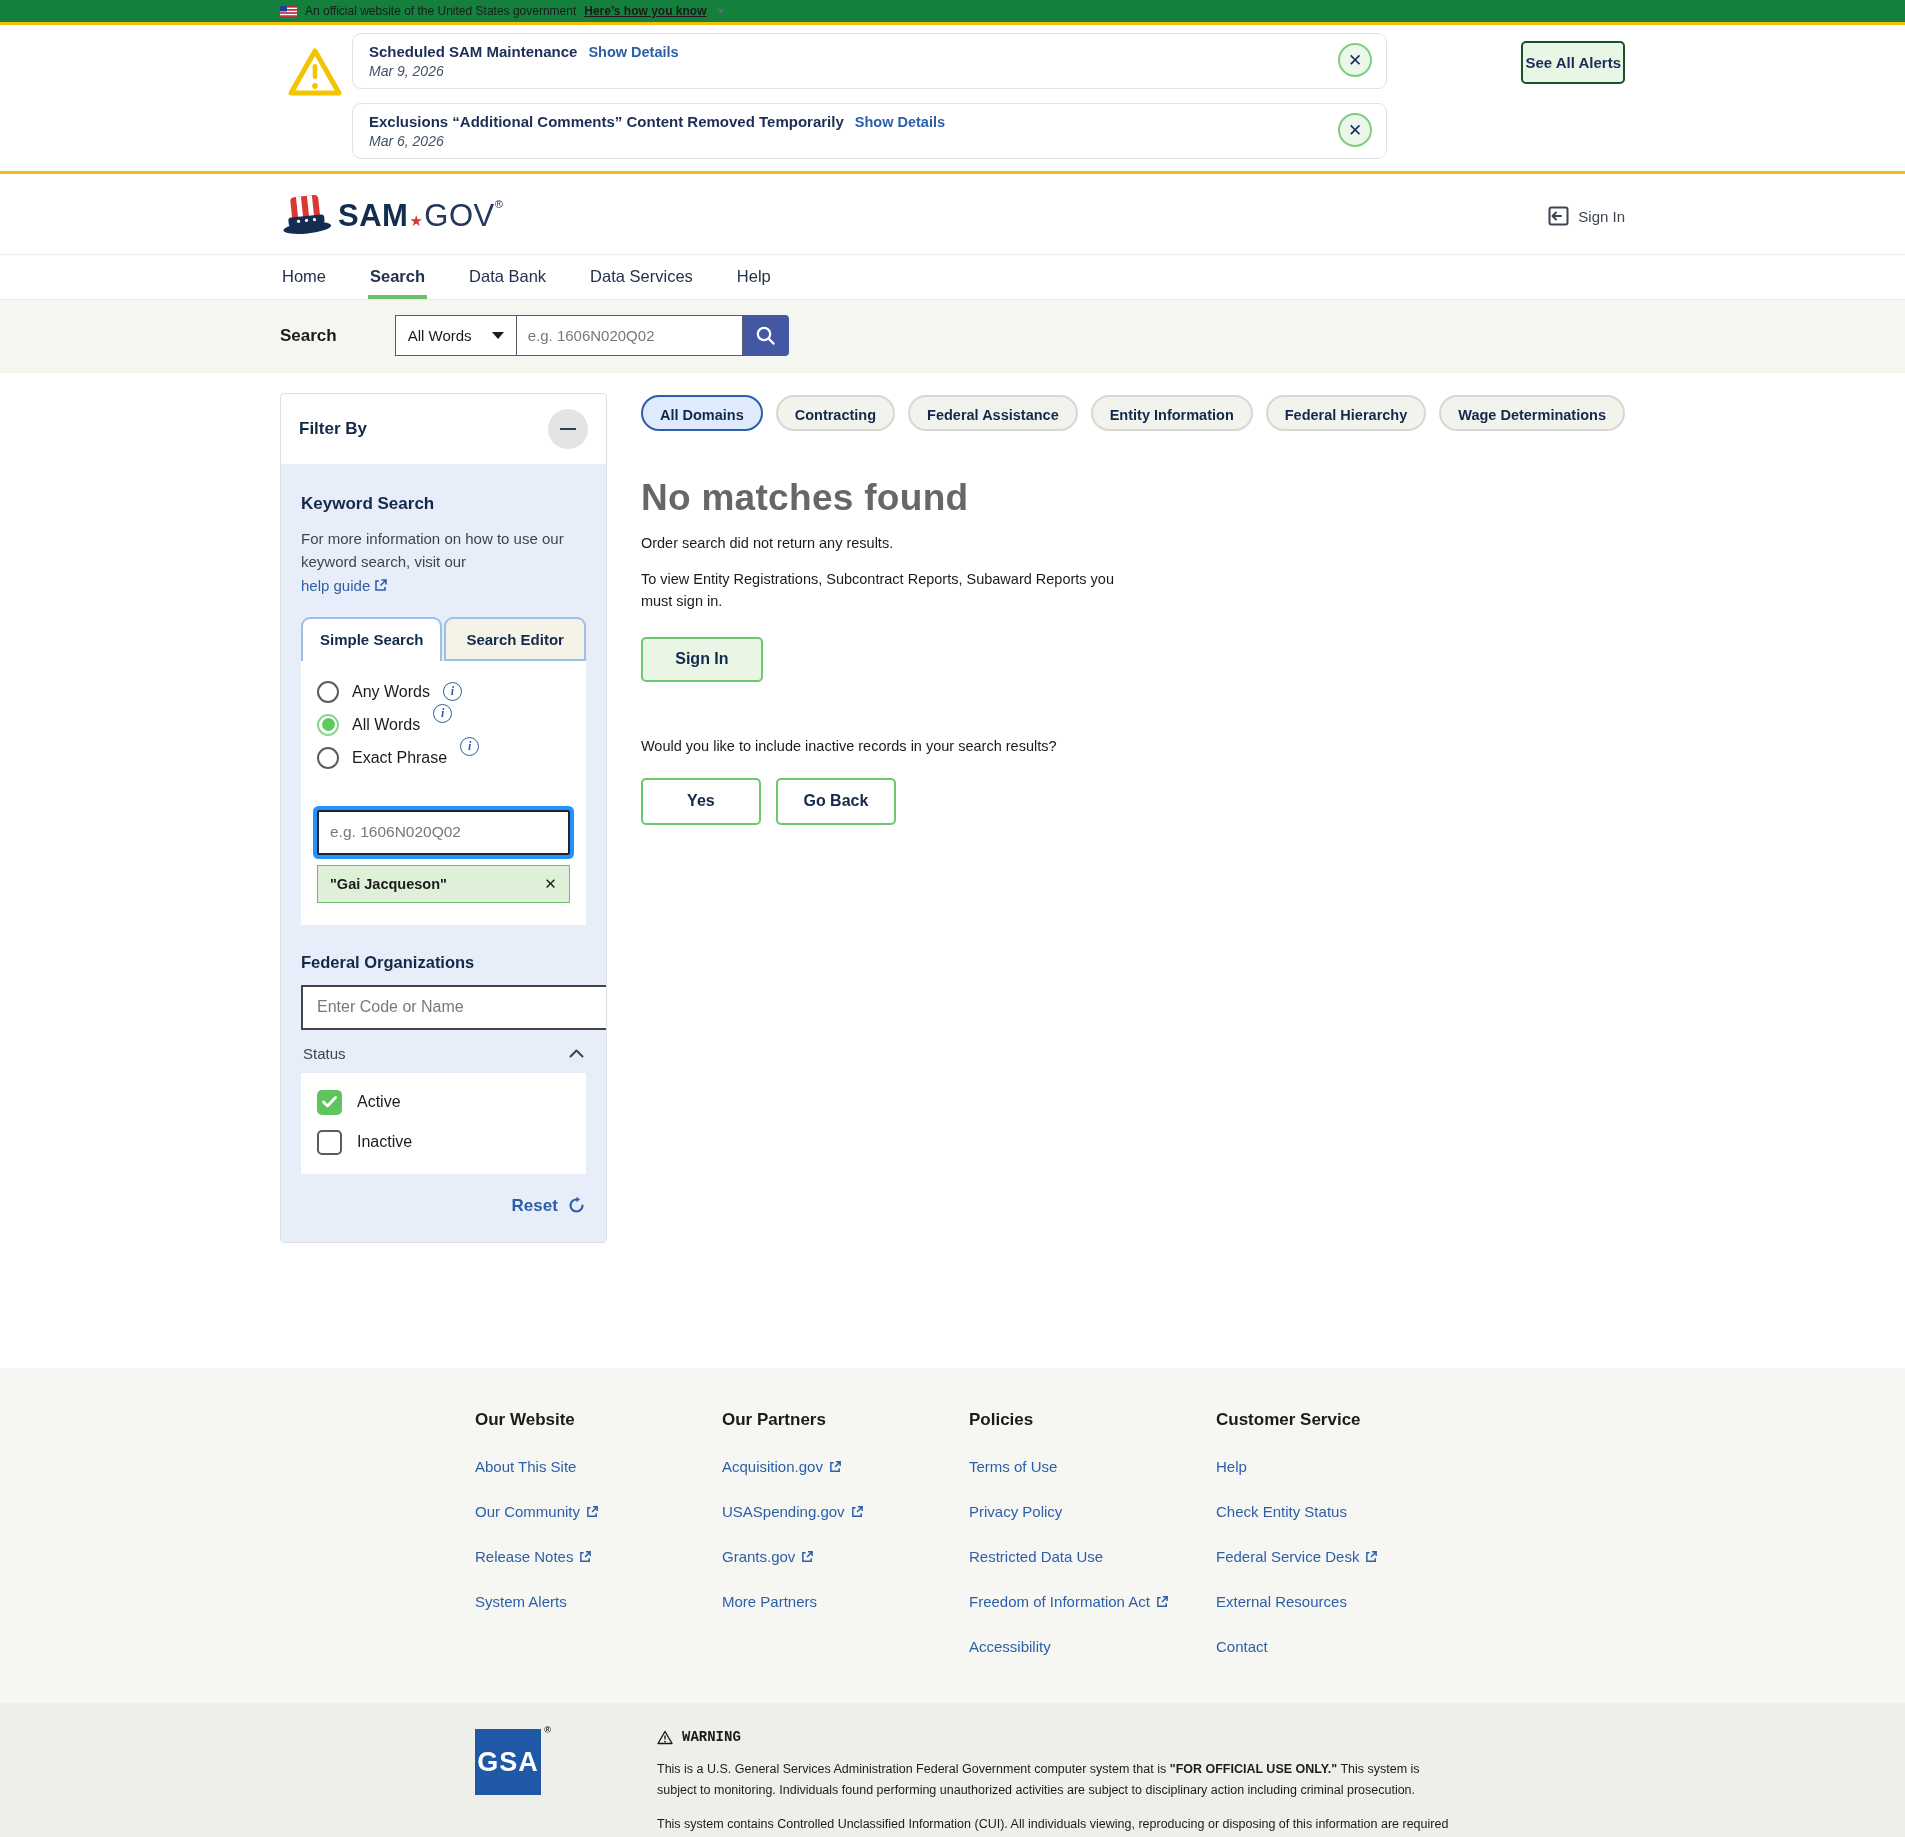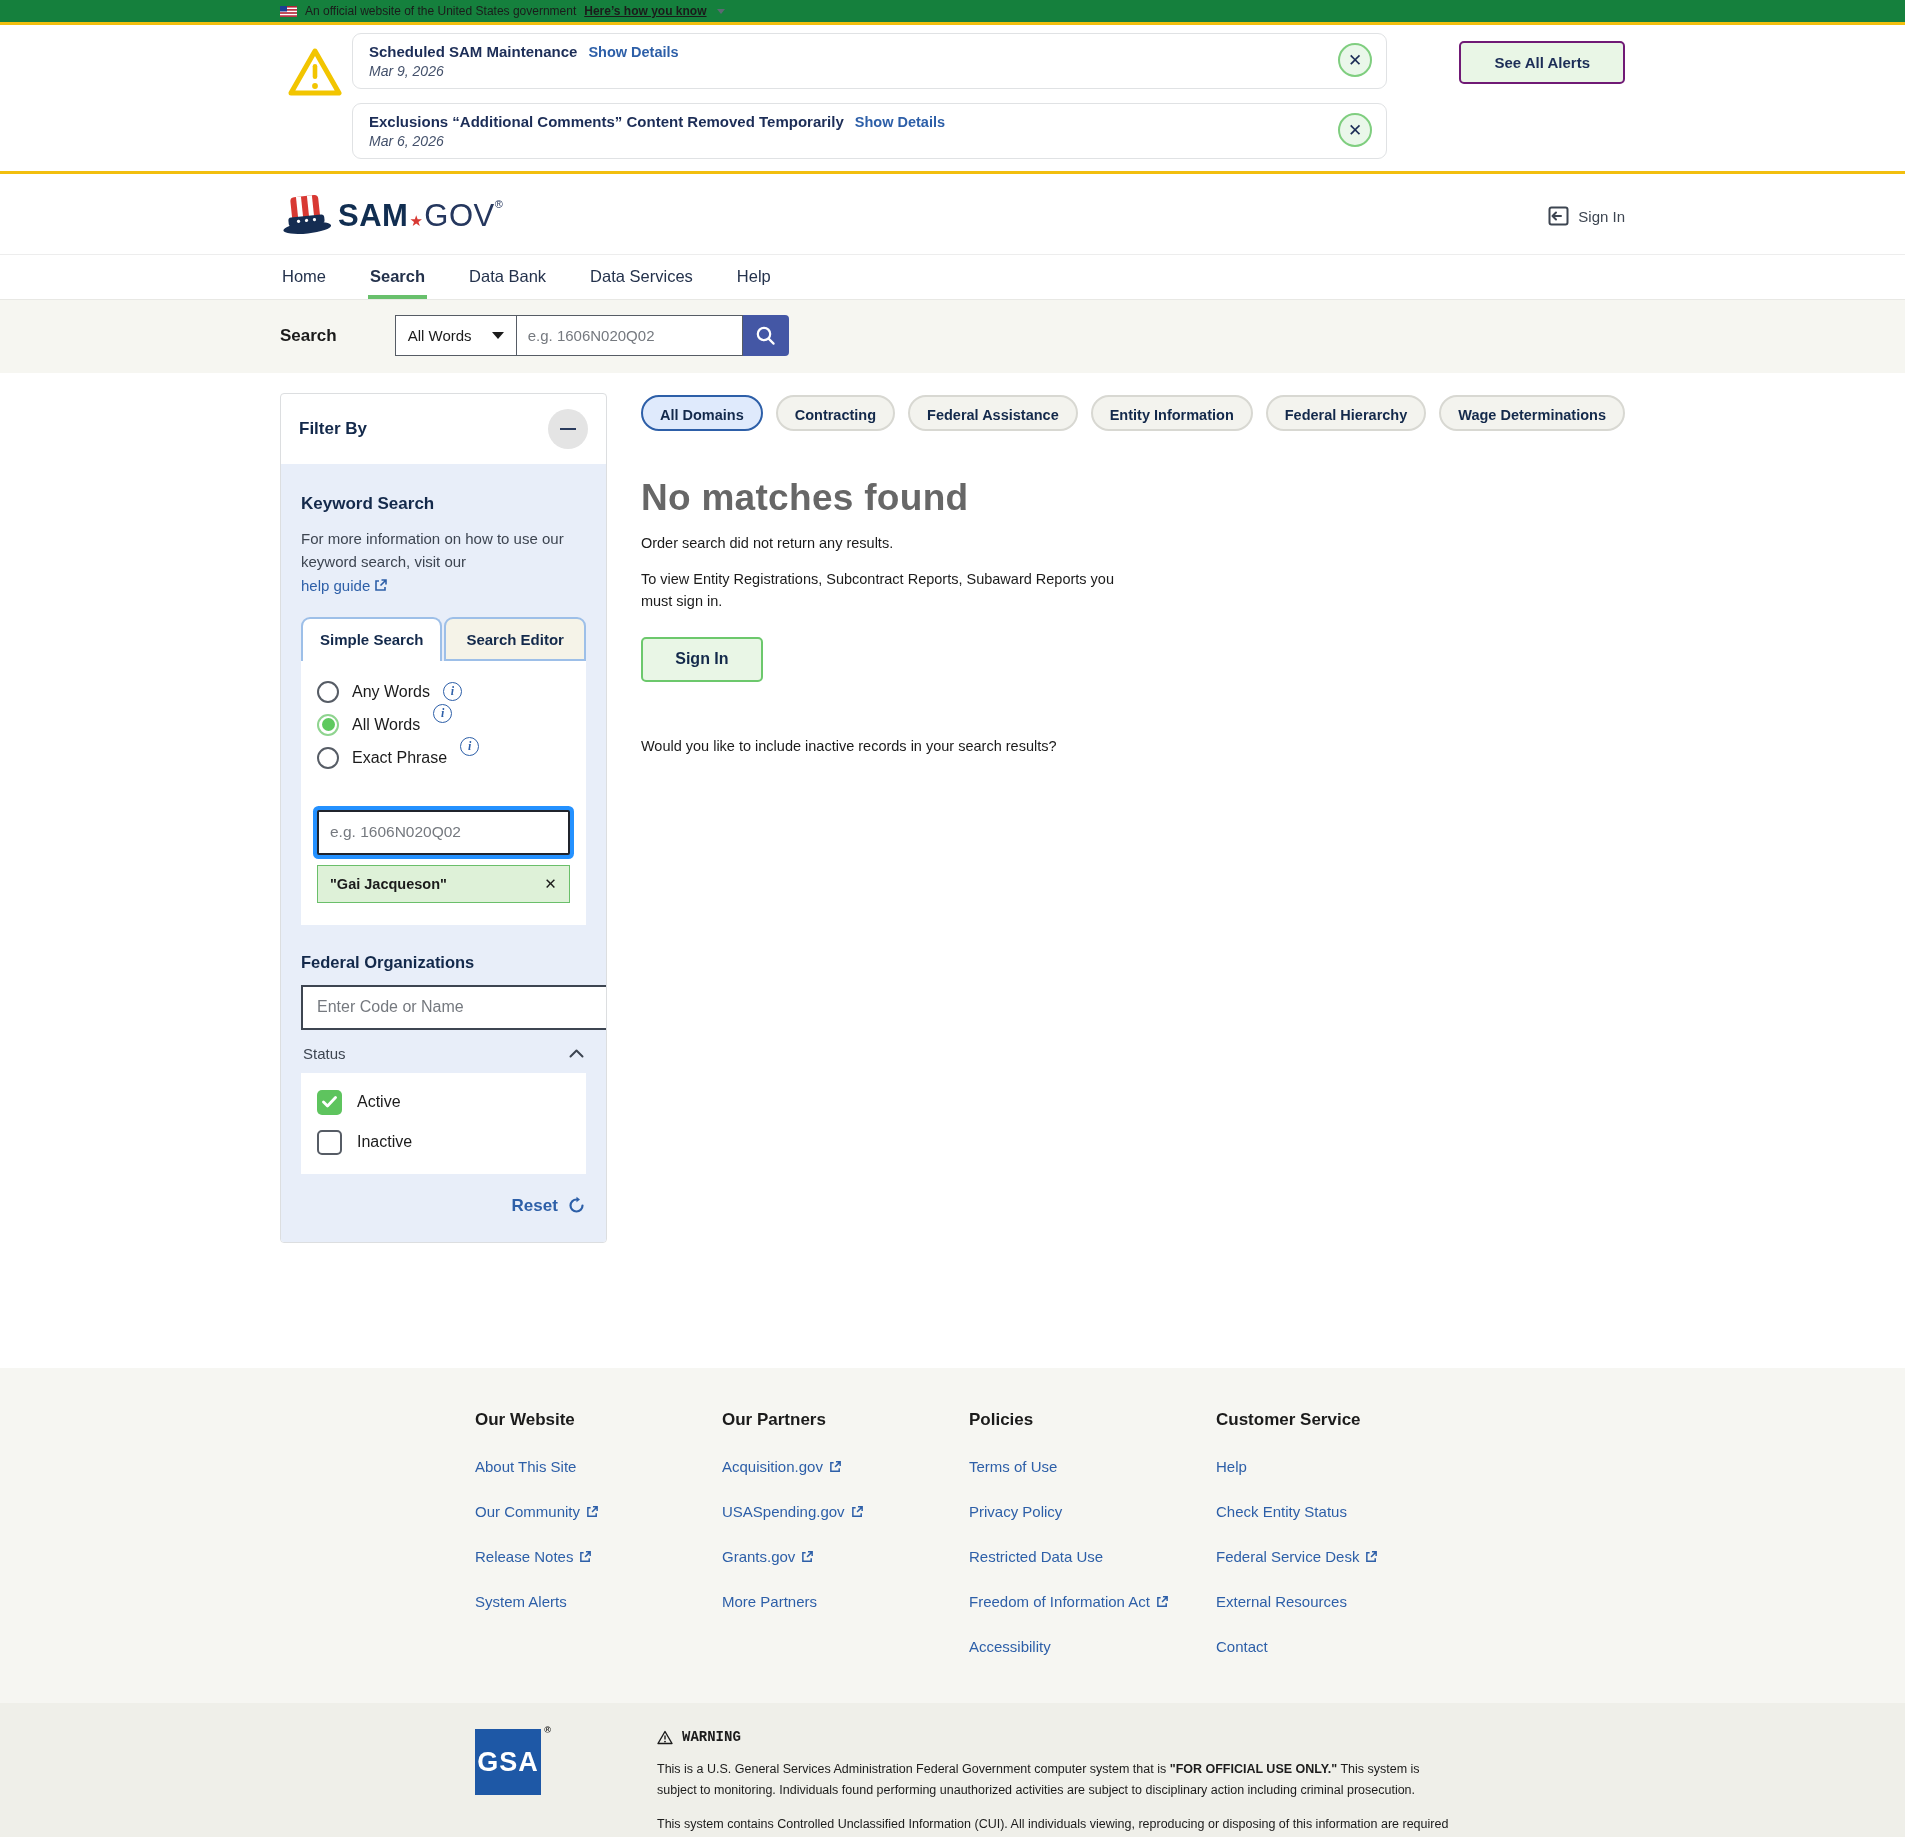--- a/index.html
+++ b/index.html
@@ -21,22 +21,22 @@
   .alerts { background:#fff; padding:8px 0 10px; }
   .alerts .container { position:relative; min-height:128px; }
   .warn-tri { position:absolute; left:6px; top:12px; }
   .alert-card { margin-left:72px; width:1035px; border:1px solid #e0e2e4; border-radius:9px; padding:9px 60px 9px 16px; position:relative; margin-bottom:14px; min-height:52px; background:#fff; }
   .alert-title-row { display:flex; gap:11px; align-items:baseline; }
   .alert-title { font-weight:700; font-size:15px; color:#1c2d57; }
   .alert-details { font-weight:700; font-size:14.5px; color:#2d5fa8; cursor:pointer; }
   .alert-date { font-style:italic; font-size:14px; color:#44516b; margin-top:3px; }
   .alert-close { position:absolute; right:14px; top:9px; width:34px; height:34px; border-radius:50%;
     border:2px solid #7fce7f; background:#eaf7ea; color:#1c2d57; display:flex; align-items:center; justify-content:center; font-size:17px; cursor:pointer; }
-  .see-all-btn { position:absolute; right:0; top:8px; background:#e9f6e6; border:2px solid #701a75; border-radius:5px;
-    padding:11px 33px; font-weight:700; font-size:15px; color:#1c2d57; cursor:pointer; }
+  .see-all-btn { position:absolute; right:0; top:8px; background:#e9f6e6; border:2px solid #14532d; border-radius:5px;
+    padding:11px 2px; font-weight:700; font-size:15px; color:#1c2d57; cursor:pointer; }
 
   
   .site-header .container { display:flex; justify-content:space-between; align-items:center; padding:20px 0 16px; }
   .logo { display:flex; align-items:center; gap:6px; }
   .logo-text { font-size:31px; color:#112e51; letter-spacing:.5px; }
   .logo-sam { font-weight:800; }
   .logo-star { color:#d83933; font-size:15px; margin:0 1px; }
   .logo-gov { font-weight:400; color:#25375e; }
   .logo-reg { font-size:11px; vertical-align:top; color:#25375e; }
   .signin-top { display:flex; align-items:center; gap:9px; font-size:15px; color:#3d4551; cursor:pointer; }
@@ -345,20 +345,24 @@
         <div class="pill inactive">Wage Determinations</div>
       </div>
 
       <div class="results-title">No matches found</div>
       <div class="results-sub">Order search did not return any results.</div>
       <div class="results-note">To view Entity Registrations, Subcontract Reports, Subaward Reports you must sign in.</div>
 
       <button class="btn-green">Sign In</button>
 
       <div class="question">Would you like to include inactive records in your search results?</div>
+      <div class="btn-row">
+        <button class="btn-outline">Yes</button>
+        <button class="btn-outline">Go Back</button>
+      </div>
     </div>
 
   </div>
 </div>
 
 <div class="footer-links">
   <div class="container">
     <div class="footer-grid">
 
       <div class="fcol">

